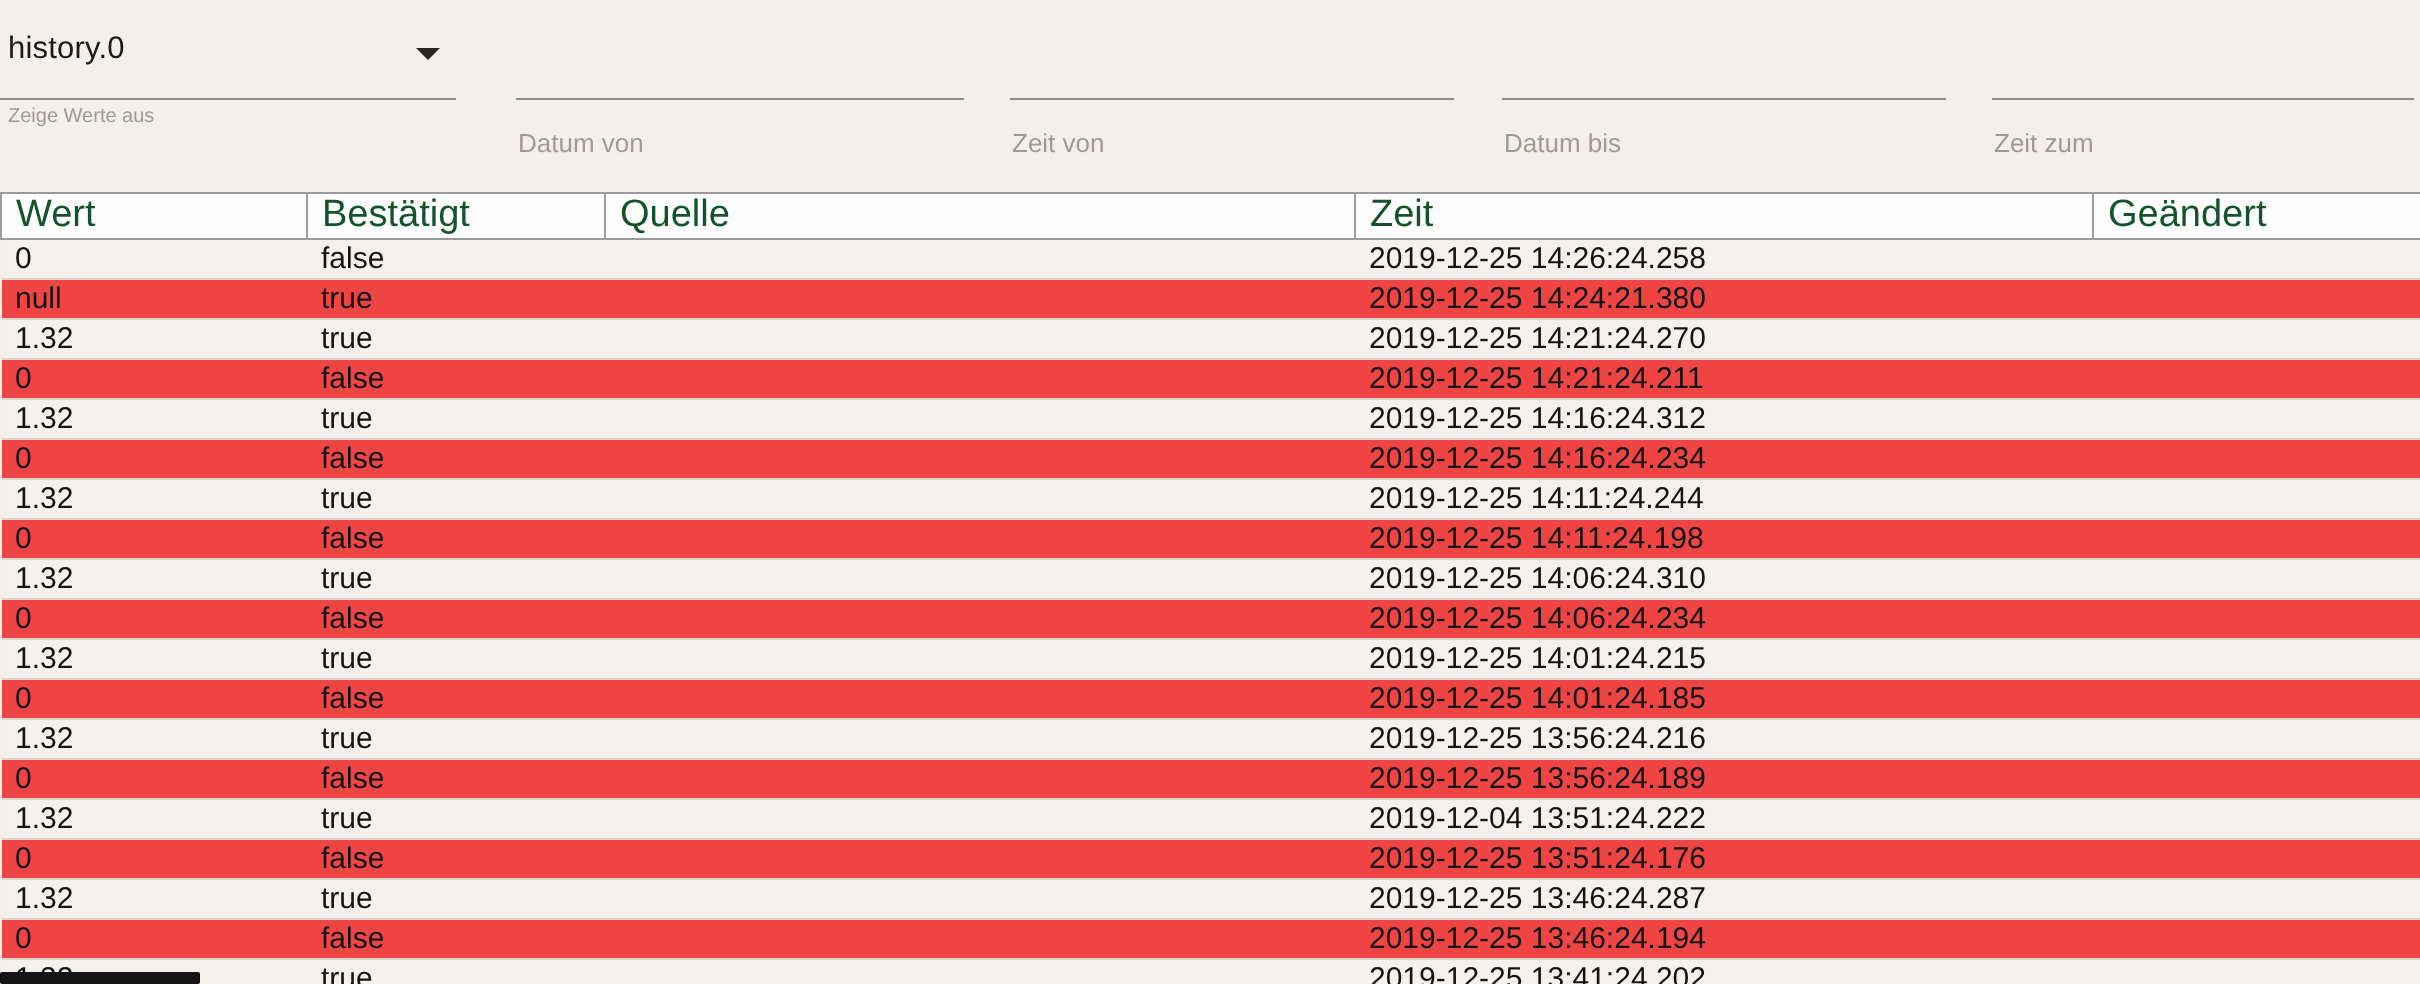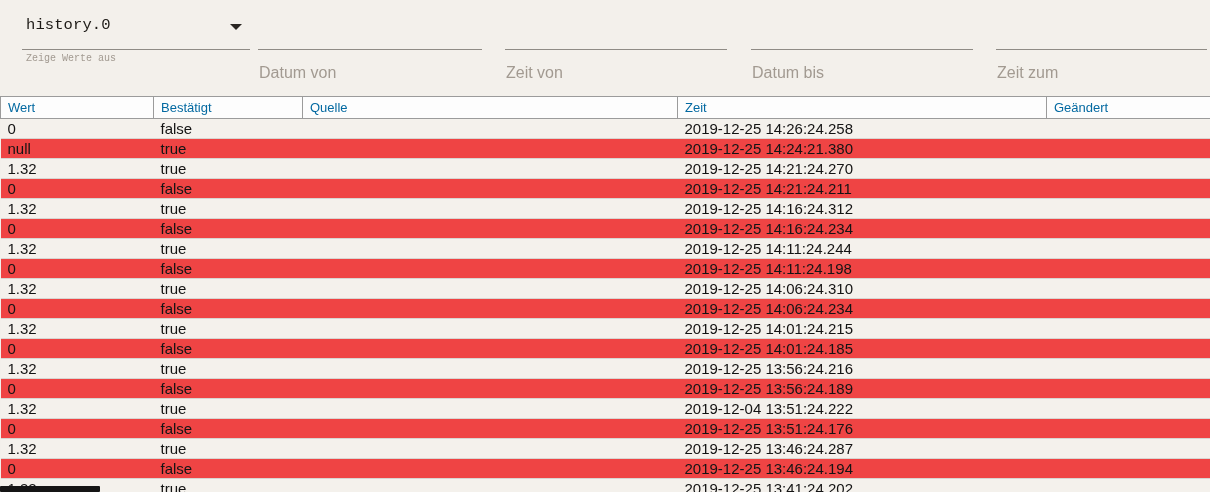--- a/index.html
+++ b/index.html
@@ -30,37 +30,37 @@
     position: absolute; right: 8px; top: 24px;
     width: 0; height: 0;
     border-left: 6px solid transparent;
     border-right: 6px solid transparent;
     border-top: 6px solid #2a2622;
   }
   .field-label {
     position: absolute; color: #a29a91; white-space: nowrap;
   }
   .select-label { top: 53px; left: 4px; font-size: 10px; }
-  .input-label  { top: 64px; left: 1px; font-size: 16px; }
-
-  .f-select    { left: 22px;  width: 228px; height: 96px; font-family: Liberation Mono, monospace; }
+  .input-label  { top: 64px; left: 1px; font-size: 13px; }
+
+  .f-select    { left: 0;  width: 228px; height: 96px; }
   .f-datum-von { left: 258px; width: 224px; height: 96px; }
   .f-zeit-von  { left: 505px; width: 222px; height: 124px; }
   .f-datum-bis { left: 751px; width: 222px; height: 96px; }
   .f-zeit-zum  { left: 996px; width: 211px; height: 96px; }
 
   
   .data-table {
     position: absolute; top: 96px; left: 0; width: 1210px;
     border-collapse: collapse; table-layout: fixed;
   }
   .data-table th {
     background: #fdfdfd;
     border: 1px solid #9b9b9b;
-    font-size: 13px; font-weight: 400; color: #0369a1;
+    font-size: 19px; font-weight: 400; color: #14532d;
     text-align: left; padding: 0 0 0 7px; height: 22px;
     white-space: nowrap; overflow: hidden;
   }
   .data-table td {
     font-size: 15px; color: #141414;
     padding: 0 0 0 7px; height: 20px; line-height: 19px;
     border-top: 1px solid #d8d5d1;
     white-space: nowrap; overflow: hidden;
   }
   .data-table tr.odd td  { background: #f4f1ec; }

